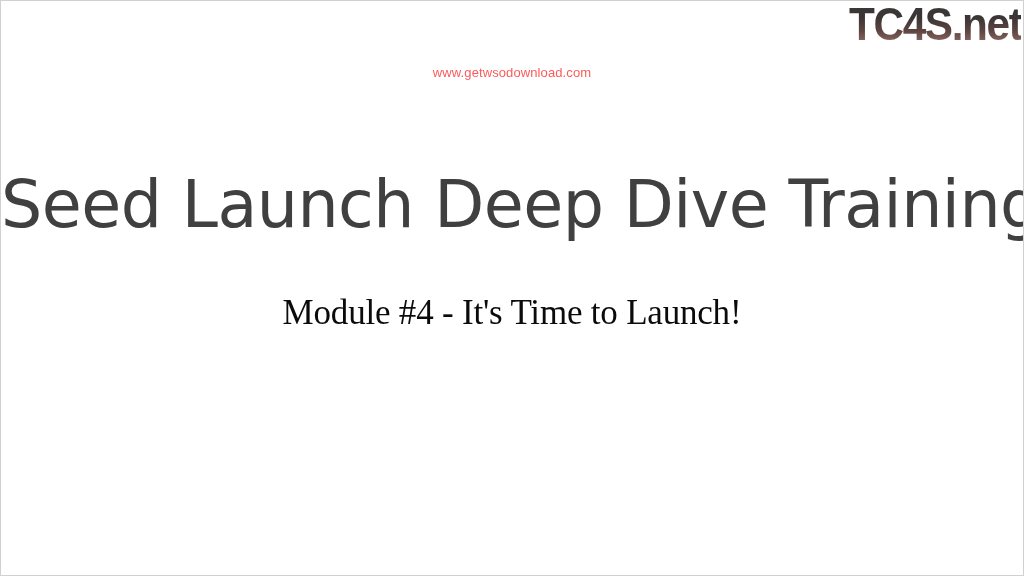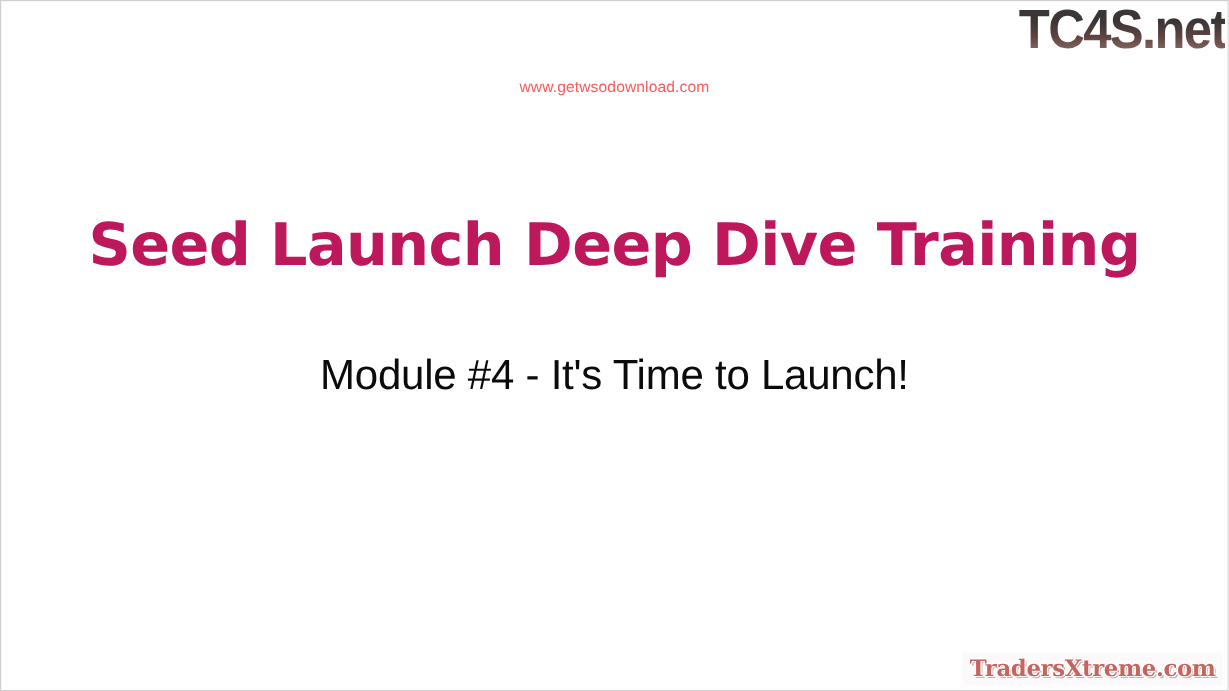--- a/index.html
+++ b/index.html
@@ -80,37 +80,37 @@
 
   #slide-title {
     margin: 0;
     padding: 0;
     position: absolute;
     top: 173px;
     left: 0;
     width: 100%;
     text-align: center;
     font-family: "DejaVu Sans", "Liberation Sans", sans-serif;
-    font-weight: 700;
-    font-size: 49px;
+    font-weight: 400;
+    font-size: 65px;
     line-height: 62px;
     letter-spacing: -0.5px;
-    color: #be185d;
+    color: #404040;
     white-space: nowrap;
   }
 
   #slide-subtitle {
     margin: 0;
     padding: 0;
     position: absolute;
     top: 290px;
     left: 0;
     width: 100%;
     text-align: center;
-    font-family: Liberation Sans, sans-serif;
+    font-family: Liberation Serif, serif;
     font-weight: 400;
     font-size: 35px;
     line-height: 44px;
     letter-spacing: -0.2px;
     color: #0b0b0b;
     white-space: nowrap;
   }
 
   
   #dlsub-watermark {
@@ -184,17 +184,14 @@
 
   <div id="title-block">
 
     <h1 id="slide-title">Seed Launch Deep Dive Training</h1>
 
     <h2 id="slide-subtitle">Module #4 - It's Time to Launch!</h2>
 
   </div>
 
 
-  <div id="bottom-watermark">
-    <span class="wm-text">TradersXtreme.com</span>
-  </div>
 
 </div>
 
 </body></html>

